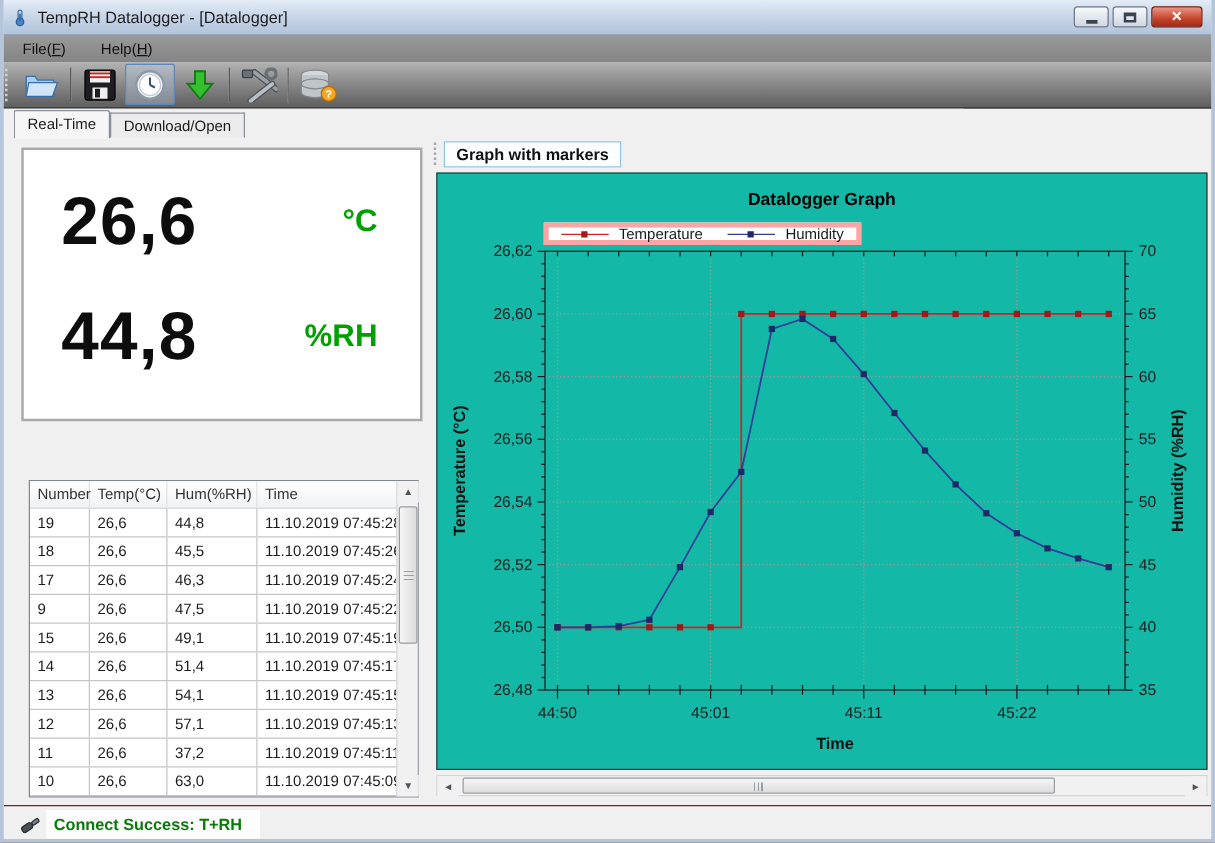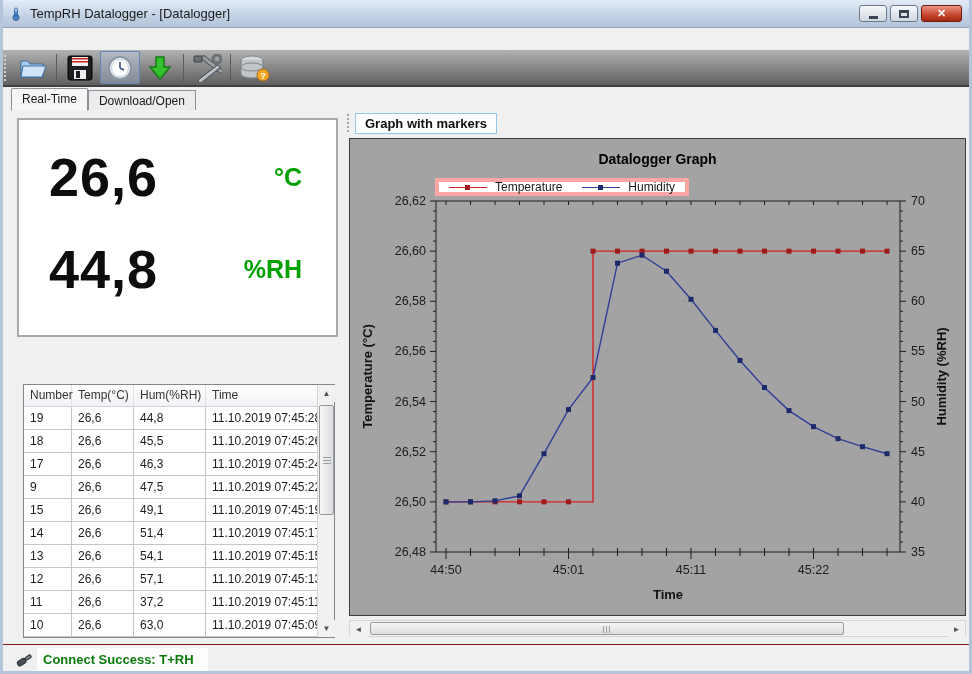--- a/index.html
+++ b/index.html
@@ -65,21 +65,21 @@
           background:repeating-linear-gradient(0deg,#9aa0a6 0 1px,transparent 1px 3px);}
   .hscroll{position:absolute;left:346px;top:620px;width:617px;height:17px;background:#f1f1f1;border:1px solid #d5d5d5;}
   .hthumb{position:absolute;left:20px;top:1px;width:474px;height:13px;border:1px solid #979ca2;border-radius:2px;
           background:linear-gradient(#f6f6f6,#dcdcdc);}
   .hthumb .grip{position:absolute;top:3px;left:50%;margin-left:-4px;width:8px;height:7px;
           background:repeating-linear-gradient(90deg,#9aa0a6 0 1px,transparent 1px 3px);}
   
   .graph-grip{position:absolute;left:344px;top:114px;width:3px;height:18px;border-left:2px dotted #a8a8a8;}
   .graph-btn{position:absolute;left:352px;top:113px;height:21px;padding:2px 9px 0 9px;background:#fcfdfe;
              border:1px solid #93c5e8;font-size:13px;font-weight:bold;color:#101010;}
-  .graph-panel{position:absolute;left:346px;top:138px;width:617px;height:478px;background:#a3a3a3;border:1px solid #3c3c3c;}
+  .graph-panel{position:absolute;left:346px;top:138px;width:617px;height:478px;background:#14b8a6;border:1px solid #3c3c3c;}
   .chart-title{position:absolute;top:12px;left:0;width:100%;text-align:center;font-size:14px;font-weight:bold;color:#000;}
   .legend{position:absolute;left:85px;top:39px;width:254px;height:18px;border:4px solid #fca5a5;background:#fff;
           display:flex;align-items:center;justify-content:space-around;}
   .legend-item{display:flex;align-items:center;font-size:12px;color:#1a1a1a;}
   .legend-swatch{position:relative;width:38px;height:9px;margin-right:8px;}
   .legend-swatch .line{position:absolute;left:0;top:4px;width:38px;height:1px;}
   .legend-swatch .mark{position:absolute;left:16px;top:2px;width:5px;height:5px;}
   .statusbar{position:absolute;left:0;top:644px;width:966px;height:30px;background:#f0f0f0;
              border-top:1px solid #7f1d1d;display:flex;align-items:center;}
   .status-msg{background:#fdfdfd;padding:4px 14px 4px 6px;font-size:13px;font-weight:bold;color:#0a7a0a;margin-left:4px;}
@@ -103,20 +103,24 @@
         </div>
       <div class="win-btn">
           <div class="glyph-max"></div>
         </div>
       <div class="win-btn close">
           <span>✕</span>
         </div>
     </div>
   </div>
 
+  <div class="menubar">
+    <div class="menu-item"><span>File(</span><u>F</u><span>)</span></div>
+    <div class="menu-item"><span>Help(</span><u>H</u><span>)</span></div>
+  </div>
 
   <div class="toolbar">
     <div class="tb-grip"></div>
     <div class="tb-btn">
       <svg width="30" height="26" viewBox="0 0 30 26">
         <path d="M3 6 L10 6 L12 9 L25 9 L25 22 L3 22 Z" fill="#a8cdf0" stroke="#3a6ea5"></path>
         <path d="M5 11 L28 11 L24 22 L3 22 Z" fill="#cfe4f7" stroke="#3a6ea5"></path>
       </svg>
     </div>
     <div class="tb-sep"></div>

